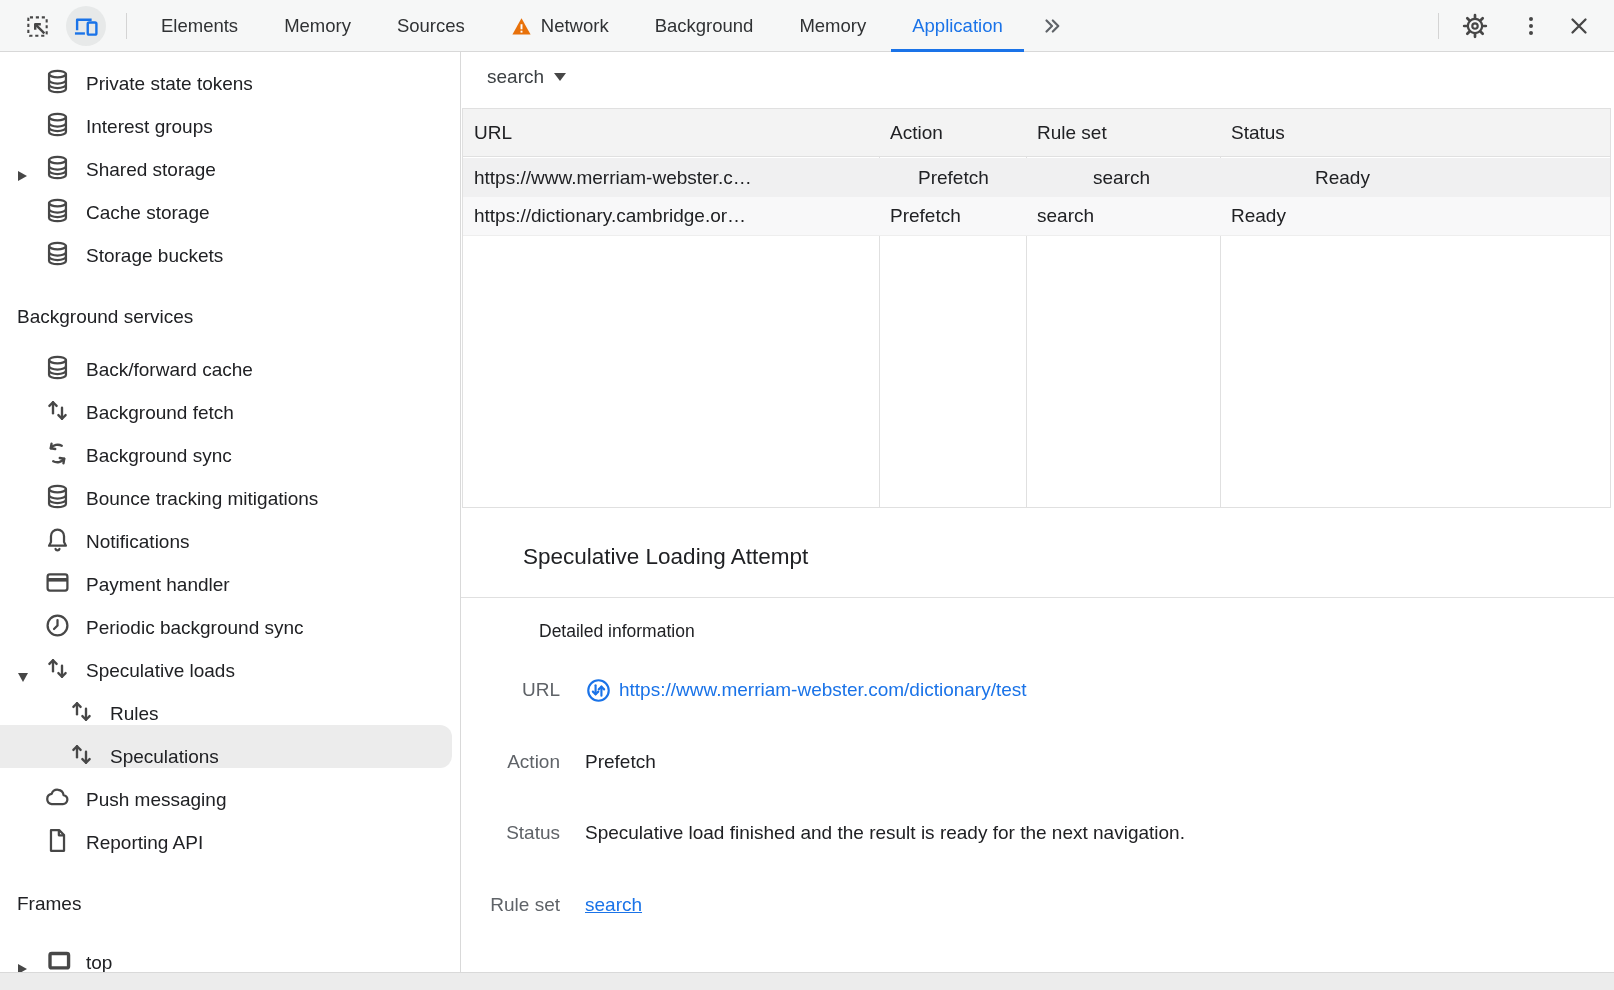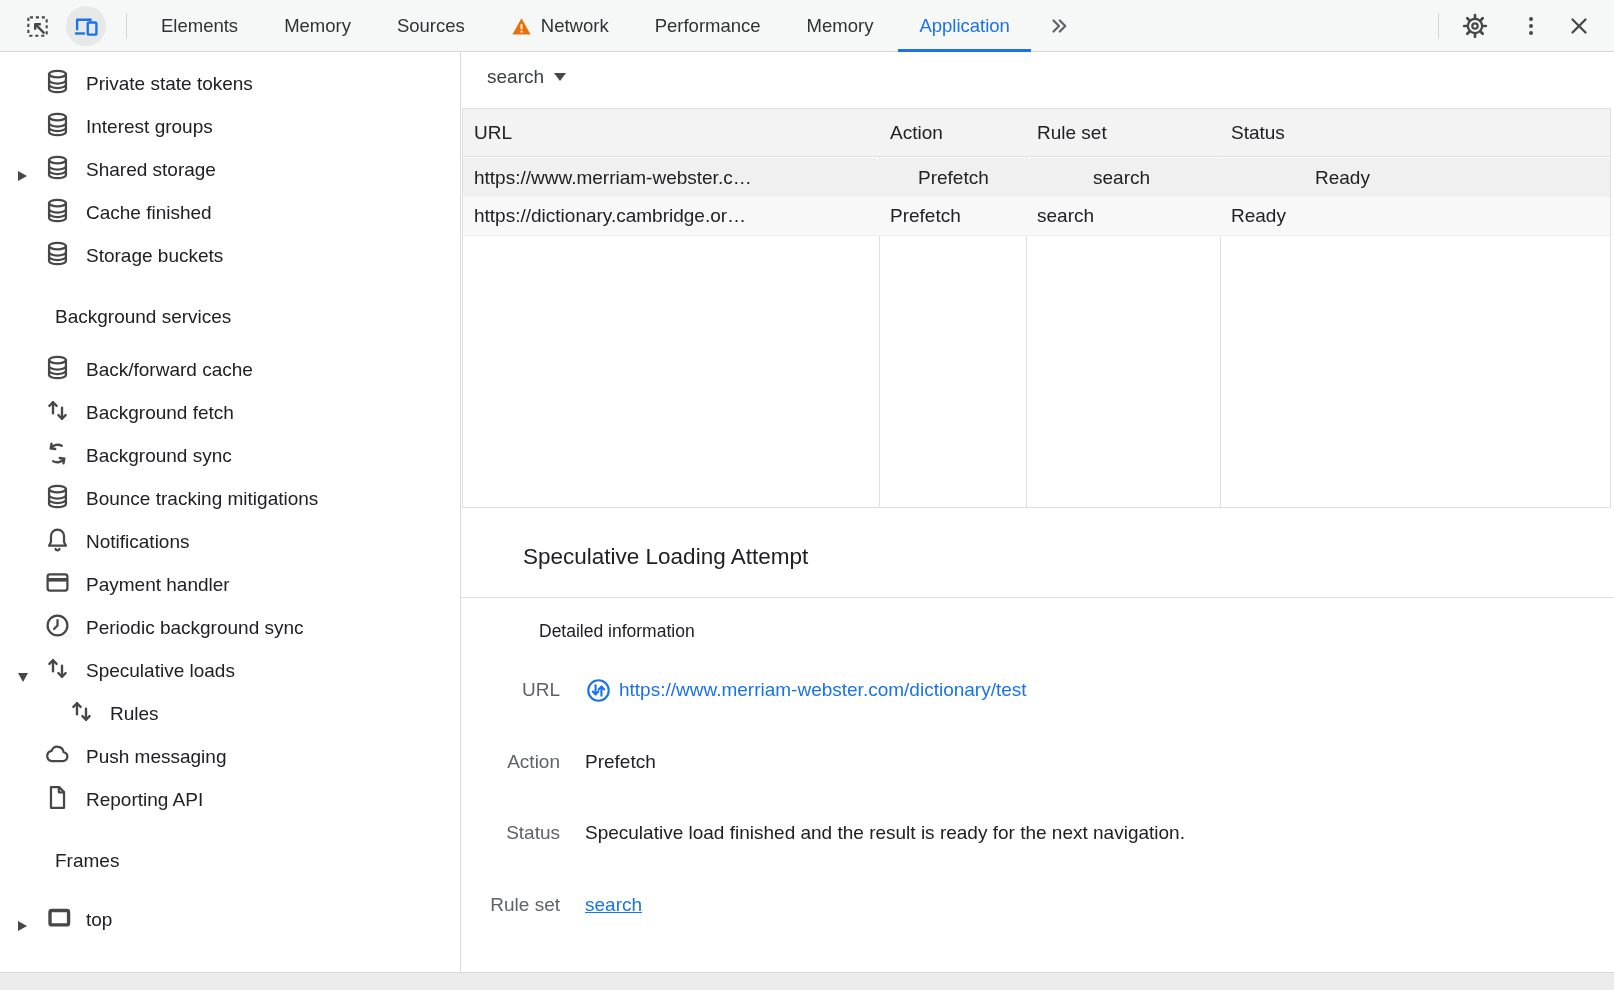--- a/index.html
+++ b/index.html
@@ -32,21 +32,21 @@
   
   .sidebar { position:absolute; left:0; top:52px; width:461px; height:920px;
     background:#fff; border-right:1px solid #d9d9d9; overflow:hidden; }
   .srow { height:43px; display:flex; align-items:flex-end; padding-left:18px;
     font-size:19px; cursor:pointer; position:relative; }
   .srow .arrow-slot { width:26px; display:flex; align-items:center; justify-content:flex-start; flex:none; }
   .srow .icon { width:27px; height:27px; margin-right:15px; flex:none; }
   .srow.sub { padding-left:42px; }
   .srow.selected { background:#ececec; width:452px; border-radius:0 12px 12px 0; }
   .shdr { height:43px; display:flex; align-items:center; padding-left:17px;
-    font-size:19px; color:#202124; margin-top:28px;margin-left:38px; }
+    font-size:19px; color:#202124; margin-top:28px; }
   .tri-r { width:0; height:0; border-left:9px solid #474747;
     border-top:5.5px solid transparent; border-bottom:5.5px solid transparent; }
   .tri-d { width:0; height:0; border-top:9px solid #474747;
     border-left:5.5px solid transparent; border-right:5.5px solid transparent; }
   .gap-top { margin-top:6px; }
 
   
   .main { position:absolute; left:461px; top:52px; width:1153px; height:920px; background:#fff; }
   .filter-row { position:absolute; left:0; top:0; width:100%; height:56px; }
   .filter { position:absolute; left:26px; top:14px; display:flex; align-items:center;
@@ -218,21 +218,21 @@
     <div class="tab">
         <span>Sources</span>
       </div>
     <div class="tab">
       <svg class="ic warn" width="21" height="21">
           <use href="#i-warn"></use>
         </svg>
       <span>Network</span>
     </div>
     <div class="tab">
-        <span>Performance</span>
+        <span>Background</span>
       </div>
     <div class="tab">
         <span>Memory</span>
       </div>
     <div class="tab active">
         <span>Application</span>
       </div>
     <div class="tab more">
       <svg class="ic" width="24" height="24">
           <use href="#i-chev2"></use>
@@ -288,21 +288,21 @@
       </span>
     <span>Shared storage</span>
   </div>
   <div class="srow">
     <span class="arrow-slot"></span>
     <span class="icon">
         <svg class="ic" width="27" height="27">
           <use href="#i-db"></use>
         </svg>
       </span>
-    <span>Cache finished</span>
+    <span>Cache storage</span>
   </div>
   <div class="srow">
     <span class="arrow-slot"></span>
     <span class="icon">
         <svg class="ic" width="27" height="27">
           <use href="#i-db"></use>
         </svg>
       </span>
     <span>Storage buckets</span>
   </div>
@@ -386,20 +386,29 @@
     <span>Speculative loads</span>
   </div>
   <div class="srow sub">
     <span class="arrow-slot"></span>
     <span class="icon">
         <svg class="ic" width="27" height="27">
           <use href="#i-updown"></use>
         </svg>
       </span>
     <span>Rules</span>
+  </div>
+  <div class="srow sub selected">
+    <span class="arrow-slot"></span>
+    <span class="icon">
+        <svg class="ic" width="27" height="27">
+          <use href="#i-updown"></use>
+        </svg>
+      </span>
+    <span>Speculations</span>
   </div>
   <div class="srow">
     <span class="arrow-slot"></span>
     <span class="icon">
         <svg class="ic" width="27" height="27">
           <use href="#i-cloud"></use>
         </svg>
       </span>
     <span>Push messaging</span>
   </div>

